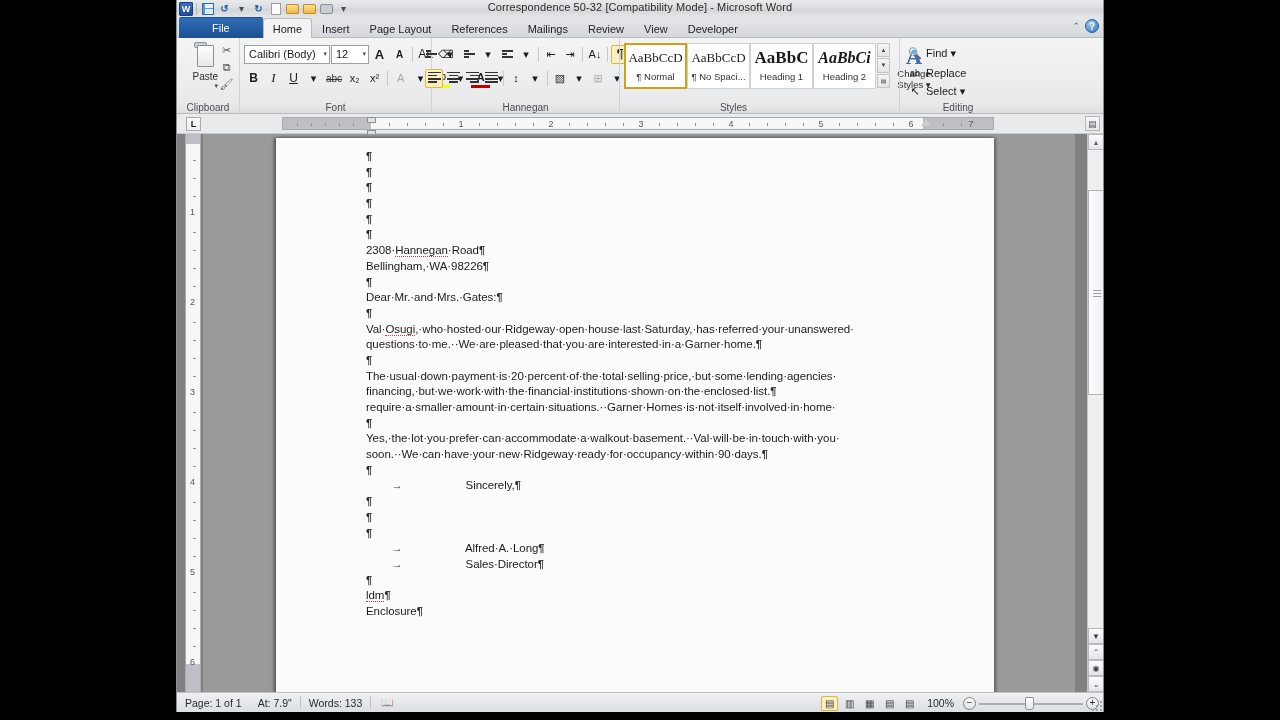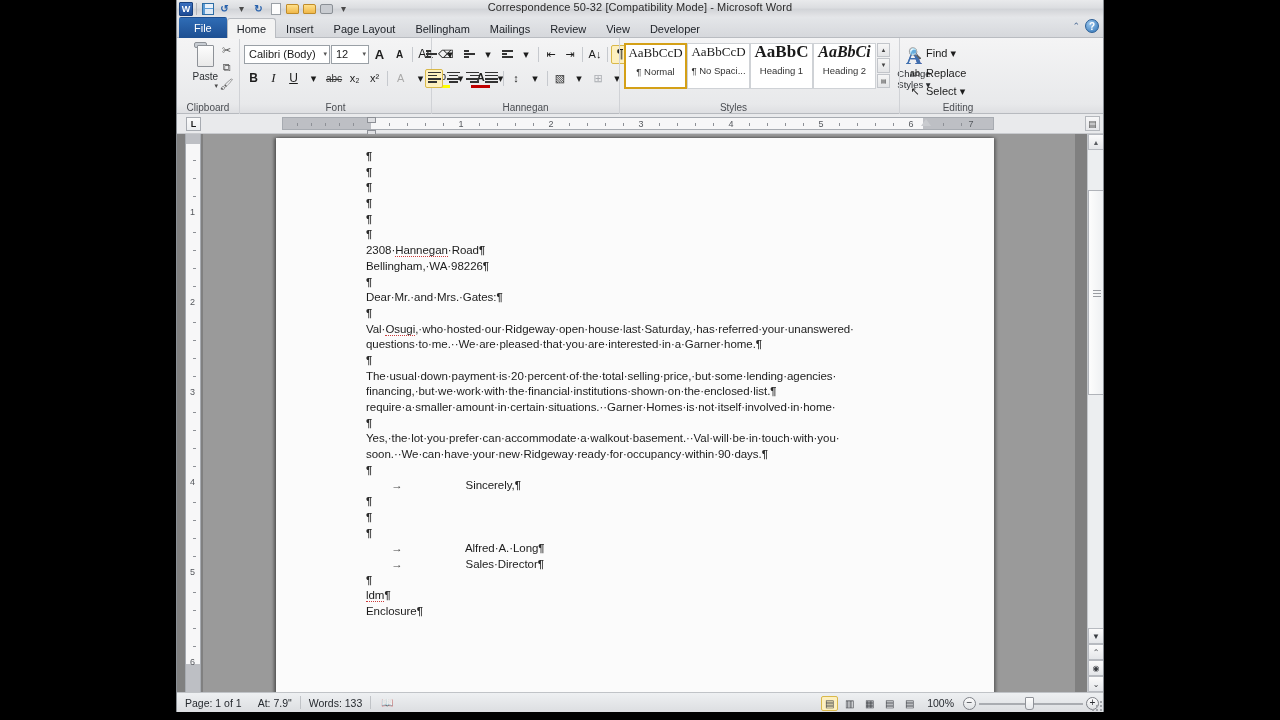--- a/index.html
+++ b/index.html
@@ -31,21 +31,21 @@
   .wintitle { position:absolute; left:0; right:0; top:1px; text-align:center; font-size:11px; color:#2b2b2b;
               letter-spacing:.1px; }
 
   
   .tabsrow { position:relative; height:21px; background:linear-gradient(to bottom,#e4e6e9,#d6d8dc);
              border-bottom:1px solid #b9bcc1; }
   .tabs { display:flex; align-items:flex-end; height:21px; padding-left:2px; }
   .tab { height:20px; padding:0 9px; display:flex; align-items:center; font-size:11px; color:#20242a;
          border:1px solid transparent; border-bottom:none; }
   .tab.file { background:linear-gradient(to bottom,#2f6cb5,#1d4f92); color:#fff; height:21px;
-              padding:0 14px; border-radius:2px 2px 0 0; }
+              padding:0 32px; border-radius:2px 2px 0 0; }
   .tab.active { background:#f3f3f3; border-color:#b9bcc1; border-radius:3px 3px 0 0;
                 box-shadow:0 1px 0 #f3f3f3; position:relative; z-index:2; }
   .tabright { position:absolute; right:4px; top:2px; display:flex; align-items:center; gap:5px; }
   .minichev { font-size:9px; color:#4b6a94; }
   .helpbtn { width:14px; height:14px; border-radius:50%;
        background:radial-gradient(circle at 35% 30%,#9dc8ee,#2f74b8); color:#fff; font-size:10px;
        font-weight:bold; display:flex; align-items:center; justify-content:center; border:1px solid #2a5e96; }
 
   
   .ribbon { position:relative; height:76px; background:linear-gradient(to bottom,#f4f4f5,#e8e9eb 88%,#dedfe2);
@@ -91,21 +91,21 @@
   .pbtn.on { background:#fdf0c0; border:1px solid #d9b84a; border-radius:2px; }
   .listico { display:flex; flex-direction:column; gap:1.5px; }
   .listico i { display:block; width:11px; height:1.6px; background:#333; font-style:normal; }
   .listico i.s { width:5px; }
   .alignico i { display:block; height:1.6px; background:#333; font-style:normal; margin-bottom:1.6px; width:13px;}
   .pilcrow { font-size:12px; font-weight:bold; }
 
   
   .stylegal { display:flex; align-items:flex-start; padding-top:1px; }
   .stylebox { width:63px; height:46px; background:#fff; border:1px solid #cfd2d6; display:flex;
-              flex-direction:column; align-items:center; justify-content:flex-start; }
+              flex-direction:column; align-items:center; justify-content:center; }
   .stylebox.sel { border:2px solid #d4a017; box-shadow:inset 0 0 0 1px #fff; }
   .stylebox .sp { font-size:13px; color:#1a1a1a; line-height:16px; font-family:"Liberation Serif",serif; }
   .stylebox .sn { font-size:9.5px; color:#333; margin-top:5px; white-space:nowrap; }
   .stylescroll { width:13px; height:46px; display:flex; flex-direction:column; justify-content:space-between;
                  margin-left:1px; }
   .ssb { flex:1; background:linear-gradient(#f6f6f6,#e4e5e7); border:1px solid #c2c5ca; font-size:6px;
          display:flex; align-items:center; justify-content:center; color:#444; margin-bottom:1px; }
 
   
   .chg { width:48px; display:flex; flex-direction:column; align-items:center; padding-top:3px; }
@@ -225,21 +225,21 @@
     </div>
     <div class="wintitle">Correspondence 50-32 [Compatibility Mode]  -  Microsoft Word</div>
   </div>
 
   <div class="tabsrow">
     <div class="tabs">
       <div class="tab file">File</div>
       <div class="tab active">Home</div>
       <div class="tab">Insert</div>
       <div class="tab">Page Layout</div>
-      <div class="tab">Bellingham</div>
+      <div class="tab">References</div>
       <div class="tab">Mailings</div>
       <div class="tab">Review</div>
       <div class="tab">View</div>
       <div class="tab">Developer</div>
     </div>
     <div class="tabright">
       <div class="minichev">⌃</div>
       <div class="helpbtn">?</div>
     </div>
   </div>

